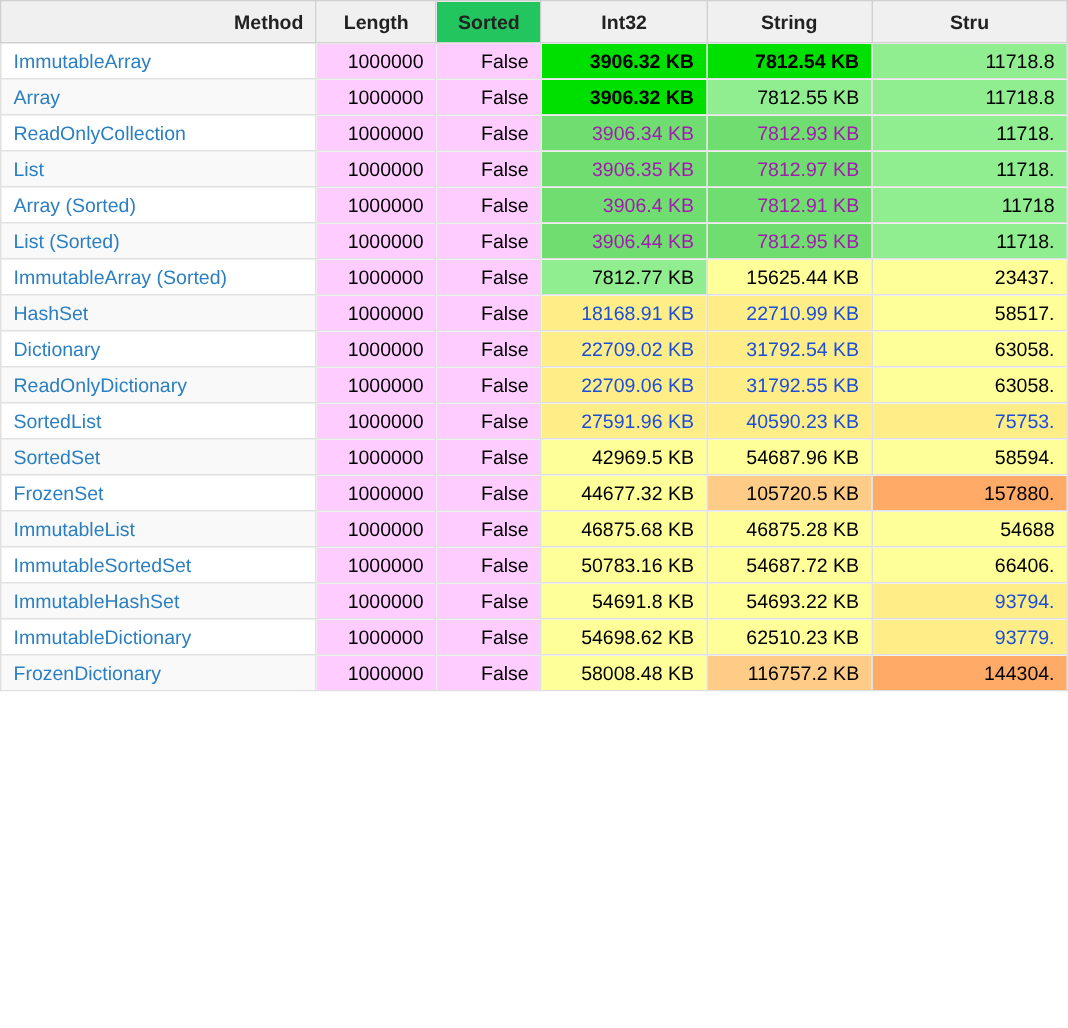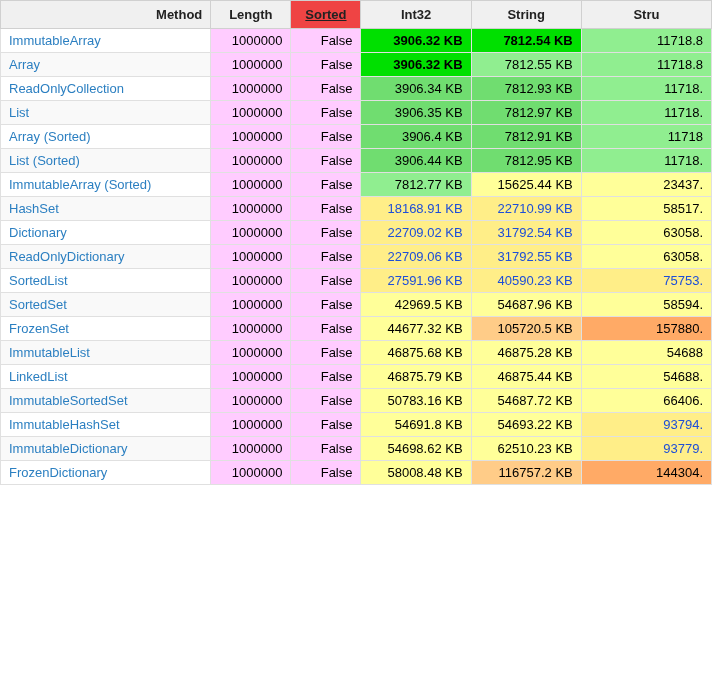--- a/index.html
+++ b/index.html
@@ -49,28 +49,28 @@
     col.col-sorted  { width: 70px; }
     col.col-int32   { width: 110px; }
     col.col-string  { width: 110px; }
     col.col-struct  { width: 130px; }
 
     .link-blue { color: #2b7fc1; text-decoration: none; }
 
     
     .c-green-bright { background: #00e000 !important; color: #000; font-weight: bold; }
     .c-green-light  { background: #90ee90 !important; color: #000; }
-    .c-green-med    { background: #70dd70 !important; color: #000000; }
+    .c-green-med    { background: #70dd70 !important; color: #a21caf; }
     .c-yellow-light { background: #ffff99 !important; color: #000; }
     .c-yellow-med   { background: #ffee88 !important; color: #1d4ed8; }
     .c-orange-light { background: #ffcc88 !important; color: #000; }
     .c-orange-med   { background: #ffaa66 !important; color: #000; }
 
     
-    th.sorted-col { background: #ef4444; text-decoration: underline; }
+    th.sorted-col { background: #22c55e; }
   </style>
 </head>
 <body>
 
 <table>
   <colgroup>
     <col class="col-method">
     <col class="col-length">
     <col class="col-sorted">
     <col class="col-int32">
@@ -194,28 +194,20 @@
       </tr>
       <tr>
         <td class="method"><a class="link-blue" href="#">ImmutableList</a></td>
         <td class="num" style="background: rgb(255, 204, 255);">1000000</td>
         <td class="num" style="background: rgb(255, 204, 255);">False</td>
         <td class="num c-yellow-light">46875.68 KB</td>
         <td class="num c-yellow-light">46875.28 KB</td>
         <td class="num c-yellow-light">54688</td>
       </tr>
       <tr>
-        <td class="method"><a class="link-blue" href="#">LinkedList</a></td>
-        <td class="num" style="background: rgb(255, 204, 255);">1000000</td>
-        <td class="num" style="background: rgb(255, 204, 255);">False</td>
-        <td class="num c-yellow-light">46875.79 KB</td>
-        <td class="num c-yellow-light">46875.44 KB</td>
-        <td class="num c-yellow-light">54688.</td>
-      </tr>
-      <tr>
         <td class="method"><a class="link-blue" href="#">ImmutableSortedSet</a></td>
         <td class="num" style="background: rgb(255, 204, 255);">1000000</td>
         <td class="num" style="background: rgb(255, 204, 255);">False</td>
         <td class="num c-yellow-light">50783.16 KB</td>
         <td class="num c-yellow-light">54687.72 KB</td>
         <td class="num c-yellow-light">66406.</td>
       </tr>
       <tr>
         <td class="method"><a class="link-blue" href="#">ImmutableHashSet</a></td>
         <td class="num" style="background: rgb(255, 204, 255);">1000000</td>

